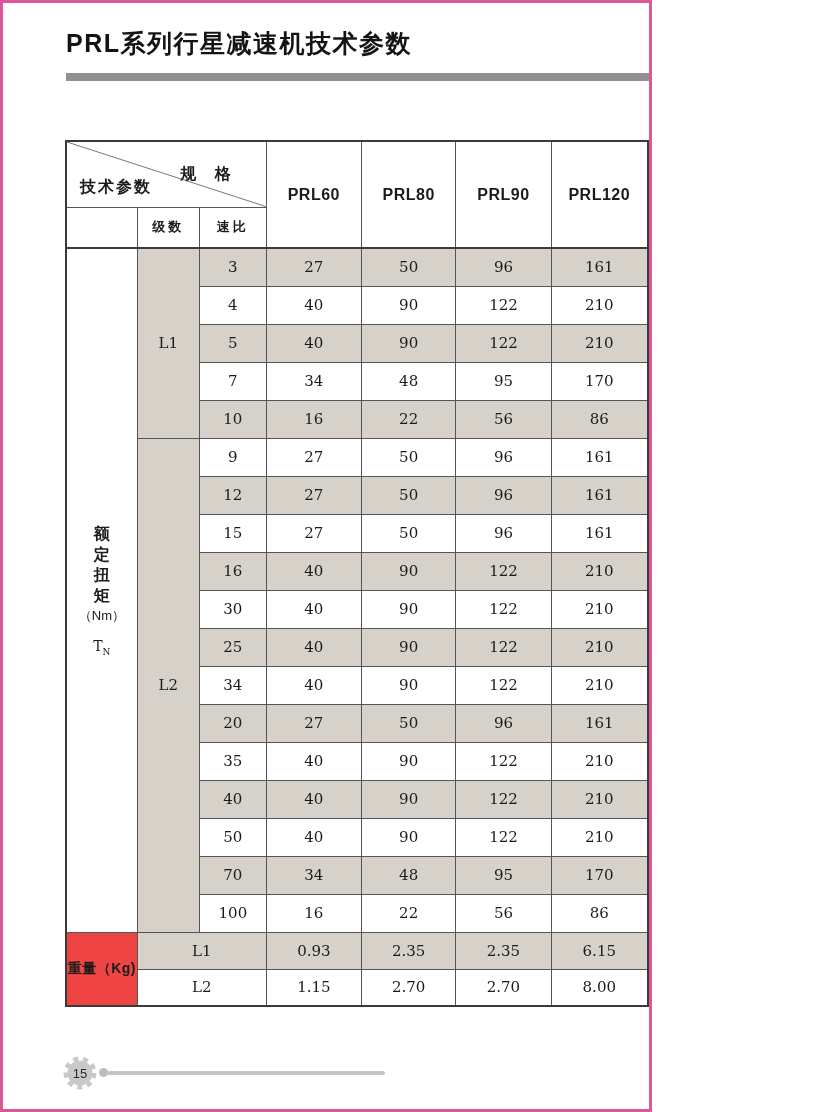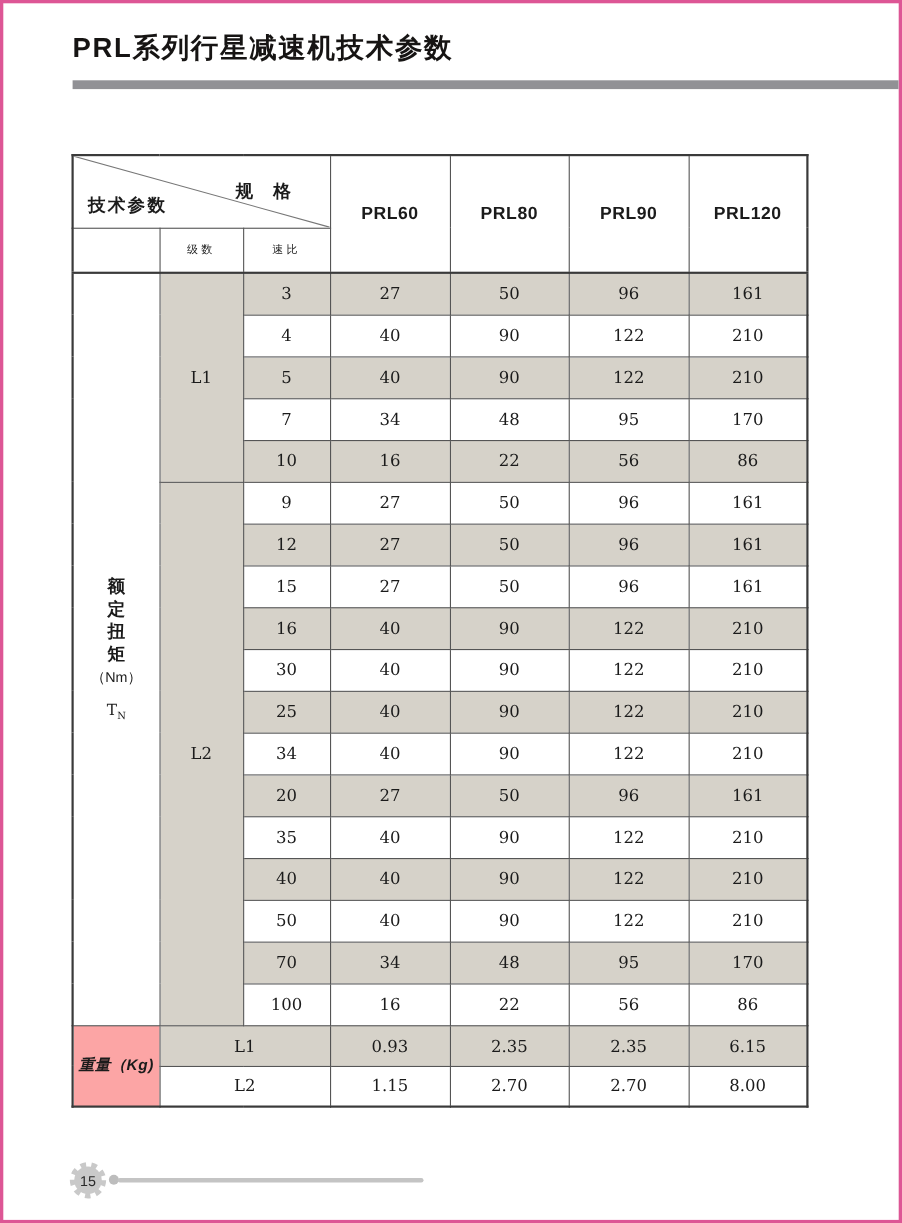--- a/index.html
+++ b/index.html
@@ -1,18 +1,18 @@
 <!DOCTYPE html>
 <html><head>
 <meta charset="utf-8">
 <style>
   html,body{margin:0;padding:0;background:#ffffff;}
   .page{
     position:relative;
-    width:820px;height:1112px;
+    width:652px;height:1112px;
     box-sizing:border-box;
     background:#ffffff;
     border:3px solid #dd5695;
     font-family:"Liberation Sans",sans-serif;
     overflow:hidden;
   }
   .title{
     position:absolute;left:63px;top:24px;margin:0;
     font-size:25px;font-weight:bold;color:#161413;letter-spacing:1.5px;
     font-family:"Liberation Sans",sans-serif;
@@ -32,33 +32,33 @@
     color:#1b1b1b;overflow:hidden;
   }
   .spec-table thead{border-bottom:2px solid #3a3a3a;border-radius:26px;}
   .header-row-1{height:66px;}
   .header-row-2{height:41px;}
   .spec-table tbody tr{height:38px;}
   .spec-table tbody tr.weight-row{height:37px;}
   tr.shaded td{background:#d6d2c9;}
   .spec-table td.torque-cell{background:#ffffff;}
   .spec-table td.level-cell{background:#d6d2c9;}
-  .spec-table td.weight-label-cell{background:#fca5a5;font-style:italic;}
+  .spec-table td.weight-label-cell{background:#ef4444;}
   .corner-cell{position:relative;}
   .corner-cell svg{position:absolute;left:0;top:0;width:100%;height:100%;display:block;}
   .corner-top{
     position:absolute;top:22px;right:28px;
     font-size:16px;font-weight:bold;letter-spacing:7px;color:#1b1b1b;
   }
   .corner-bottom{
     position:absolute;bottom:9px;left:13px;
     font-size:16px;font-weight:bold;letter-spacing:2px;color:#1b1b1b;
   }
   .prl-header{font-size:16px;font-weight:bold;letter-spacing:0.5px;}
-  .sub-header{font-size:10px;font-weight:normal;letter-spacing:3px;}
+  .sub-header{font-size:13px;font-weight:bold;letter-spacing:3px;}
   .ratio-cell,.value-cell,.level-cell,.weight-level-cell,.weight-value-cell{
     font-family:"DejaVu Serif",serif;font-size:15px;
   }
   .torque-wrap{display:flex;flex-direction:column;align-items:center;justify-content:center;height:100%;}
   .torque-char{font-size:16px;font-weight:600;line-height:1.3;letter-spacing:0;}
   .torque-unit{font-size:13px;font-weight:400;margin-top:0;white-space:nowrap;}
   .torque-symbol{font-family:"DejaVu Serif",serif;font-size:14px;margin-top:13px;}
   .torque-symbol sub{font-size:9px;}
   .weight-label-cell{font-size:14px;font-weight:bold;letter-spacing:0.5px;}
   .gear{position:absolute;left:59px;top:1052px;width:36px;height:36px;}

